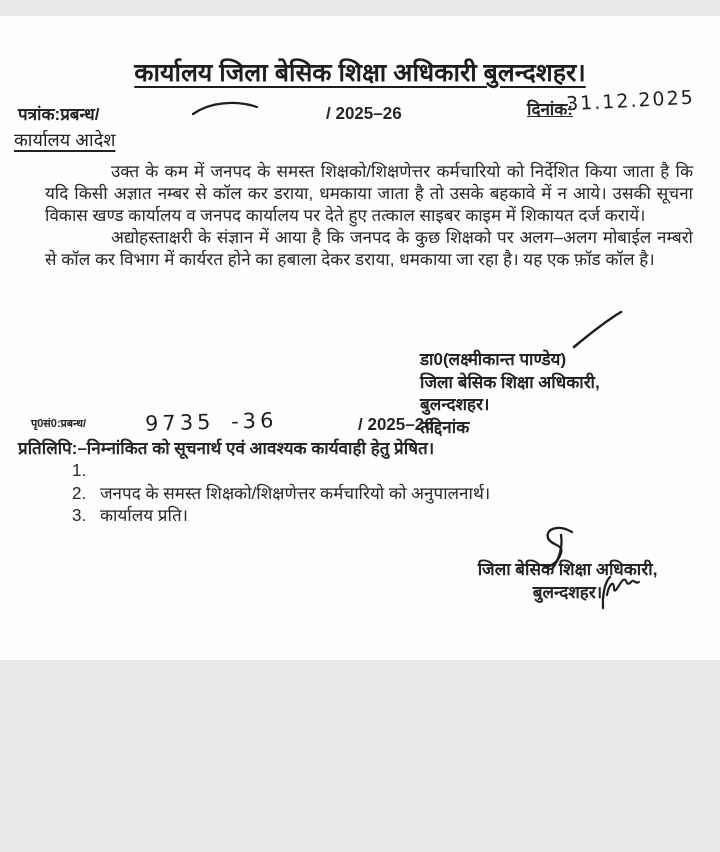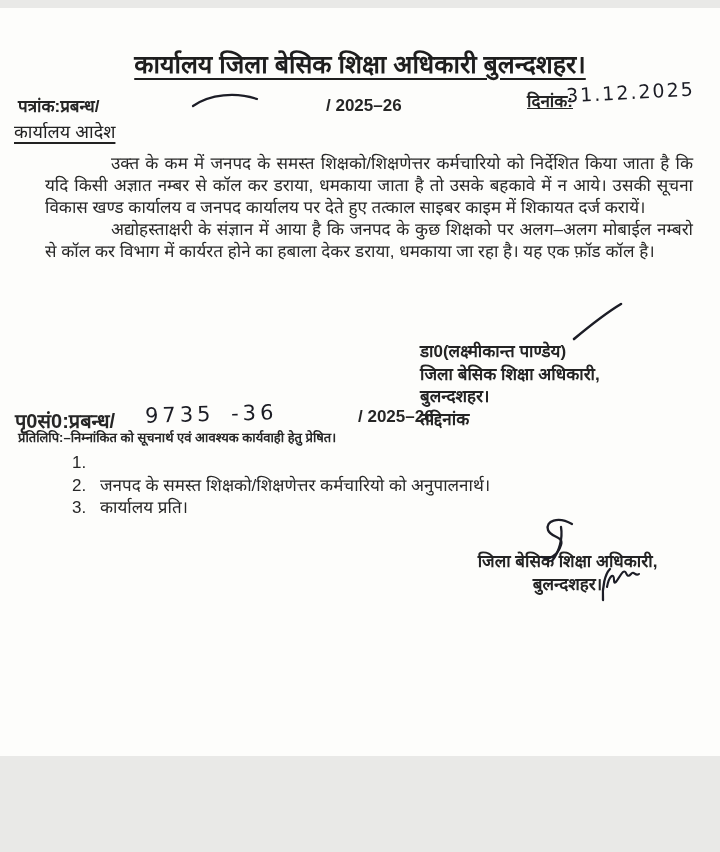--- a/index.html
+++ b/index.html
@@ -2,22 +2,22 @@
 <html lang="hi"><head>
 <meta charset="utf-8">
 <style>
   html,body{margin:0;padding:0;}
   body{
     background:#e9e9e7;
     font-family:"Liberation Sans", sans-serif;
   }
   .page{
     position:relative;
-    width:720px;height:748px;
-    margin:8px auto;
+    width:720px;height:644px;
+    margin:16px auto;
     background:#fdfdfb;
     color:#262626;
     overflow:hidden;
   }
   
   .doc-title{
     position:absolute;left:0;top:38px;width:720px;
     margin:0;text-align:center;
     font-size:25px;font-weight:700;color:#1e1e1e;
     text-decoration:underline;
@@ -52,32 +52,32 @@
     color:#272727;
   }
   .bodytext p{margin:0;text-indent:66px;}
   
   .sig-top{
     position:absolute;left:420px;top:333px;width:272px;
     text-align:left;font-size:17px;line-height:22.5px;
     font-weight:600;color:#242424;
   }
   
-  .dispatch-label{position:absolute;left:15px;top:399px;font-size:20px;font-weight:600;}
+  .dispatch-label{position:absolute;left:31px;top:399px;font-size:11px;font-weight:600;}
   .hand-number{
     position:absolute;left:145px;top:394px;
     font-size:21px;letter-spacing:4px;word-spacing:6px;
     transform:rotate(-1.5deg);
     white-space:nowrap;
   }
   .dispatch-year{position:absolute;left:358px;top:399px;font-size:17px;font-weight:600;}
   
   .copy-heading{
     position:absolute;left:18px;top:420px;width:660px;
-    font-size:13px;font-weight:600;color:#272727;
+    font-size:17px;font-weight:600;color:#272727;
   }
   .copy-list{
     position:absolute;left:72px;top:444px;width:600px;
     font-size:17px;line-height:22.5px;color:#272727;
   }
   .copy-item{display:flex;}
   .copy-no{width:28px;flex:none;}
   
   .sig-bottom{
     position:absolute;left:450px;top:542px;width:235px;

